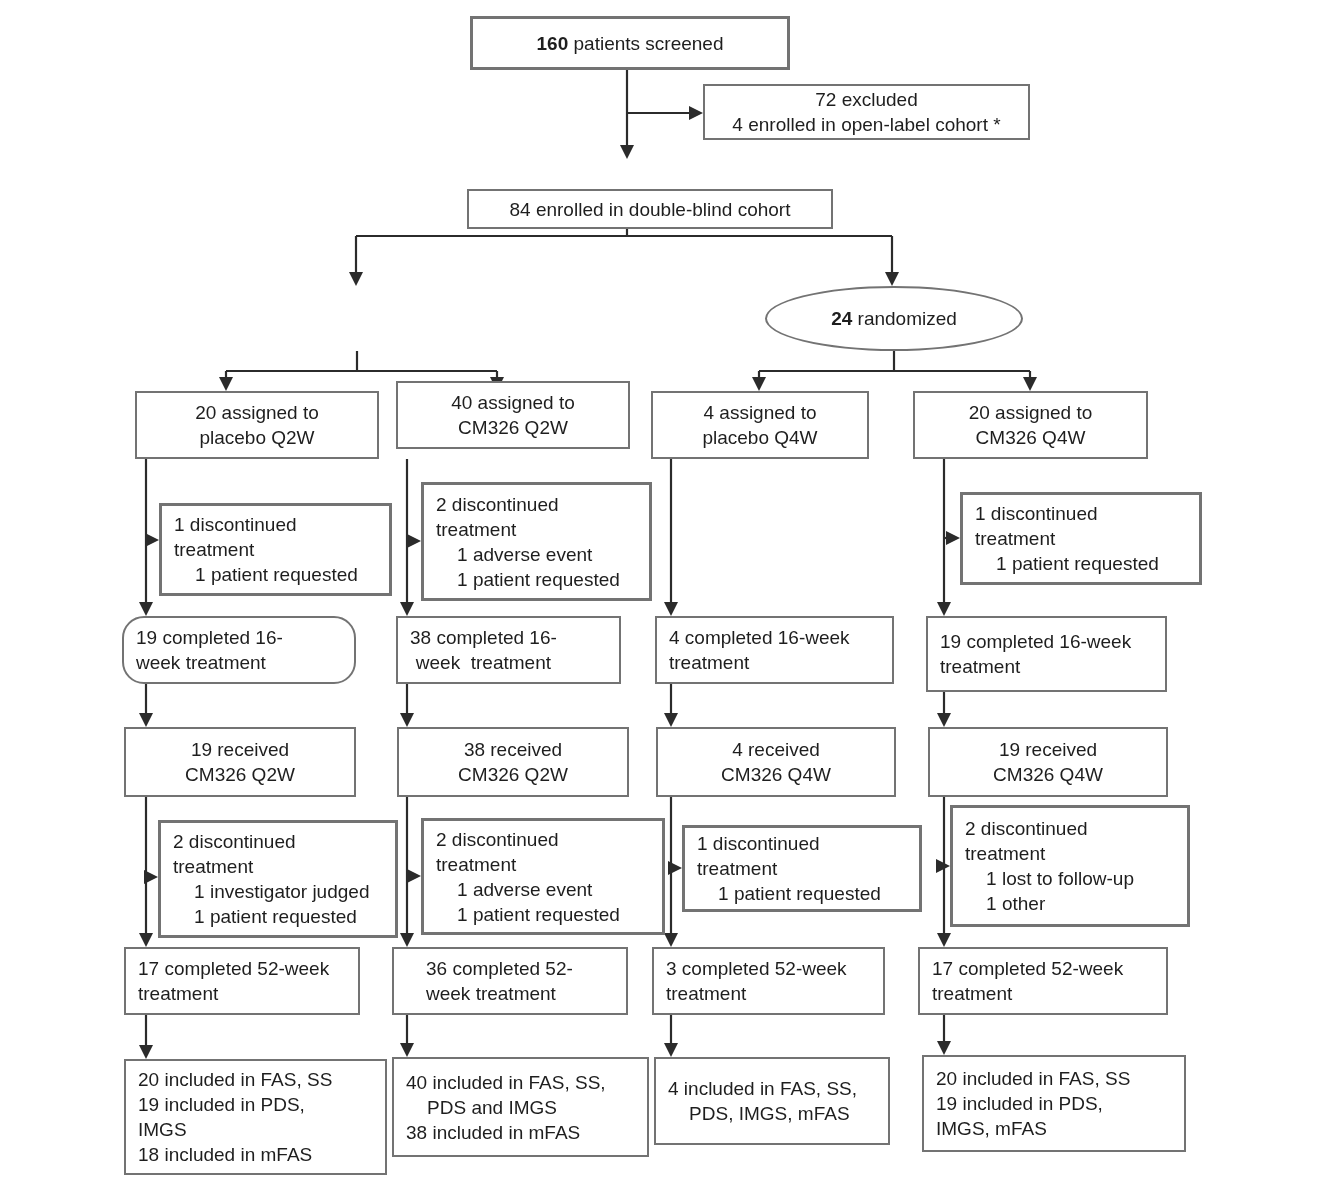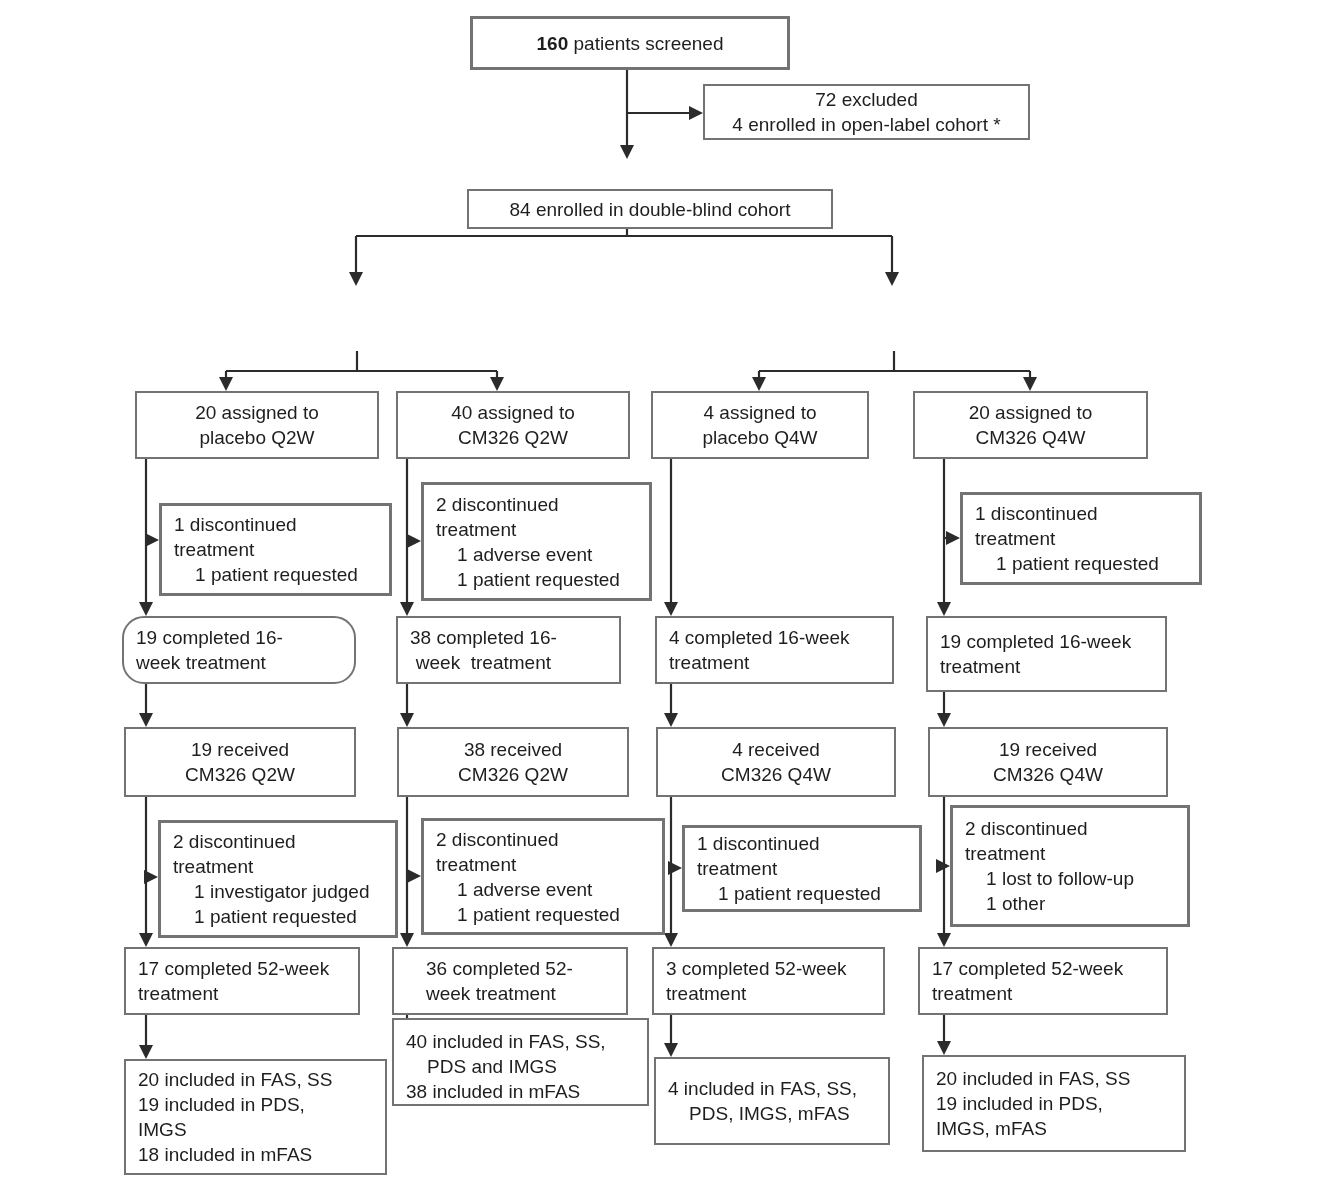--- a/index.html
+++ b/index.html
@@ -94,26 +94,29 @@
 
   <div class="node center" style="left:703px;top:84px;width:327px;height:56px;">
     <span>72 excluded
 4 enrolled in open-label cohort *</span>
   </div>
 
   <div class="node center" style="left:467px;top:159px;width:366px;height:40px;margin-top:30px;">
     <span>84 enrolled in double-blind cohort</span>
   </div>
 
+  <div class="node ellipse" style="left:765px;top:286px;width:258px;height:65px;">
+    <span><span class="num">24</span><span> randomized</span></span>
+  </div>
 
   <div class="node center" style="left:135px;top:391px;width:244px;height:68px;">
     <span>20 assigned to
 placebo Q2W</span>
   </div>
-  <div class="node center" style="left:396px;top:391px;width:234px;height:68px;">
+  <div class="node center" style="left:396px;top:381px;width:234px;height:68px;">
     <span>40 assigned to
 CM326 Q2W</span>
   </div>
   <div class="node center" style="left:651px;top:391px;width:218px;height:68px;">
     <span>4 assigned to
 placebo Q4W</span>
   </div>
   <div class="node center" style="left:913px;top:391px;width:235px;height:68px;">
     <span>20 assigned to
 CM326 Q4W</span>
@@ -210,21 +213,21 @@
     <span>17 completed 52-week
 treatment</span>
   </div>
 
   <div class="node left" style="left:124px;top:1059px;width:263px;height:116px;">
     <span>20 included in FAS, SS
 19 included in PDS,
 IMGS
 18 included in mFAS</span>
   </div>
-  <div class="node left" style="left:392px;top:1018px;width:257px;height:88px;justify-content:flex-end;">
+  <div class="node left" style="left:392px;top:1057px;width:257px;height:100px;">
     <span>40 included in FAS, SS,
     PDS and IMGS
 38 included in mFAS</span>
   </div>
   <div class="node left" style="left:654px;top:1057px;width:236px;height:88px;justify-content:center;">
     <span>4 included in FAS, SS,
     PDS, IMGS, mFAS</span>
   </div>
   <div class="node left" style="left:922px;top:1055px;width:264px;height:97px;">
     <span>20 included in FAS, SS

